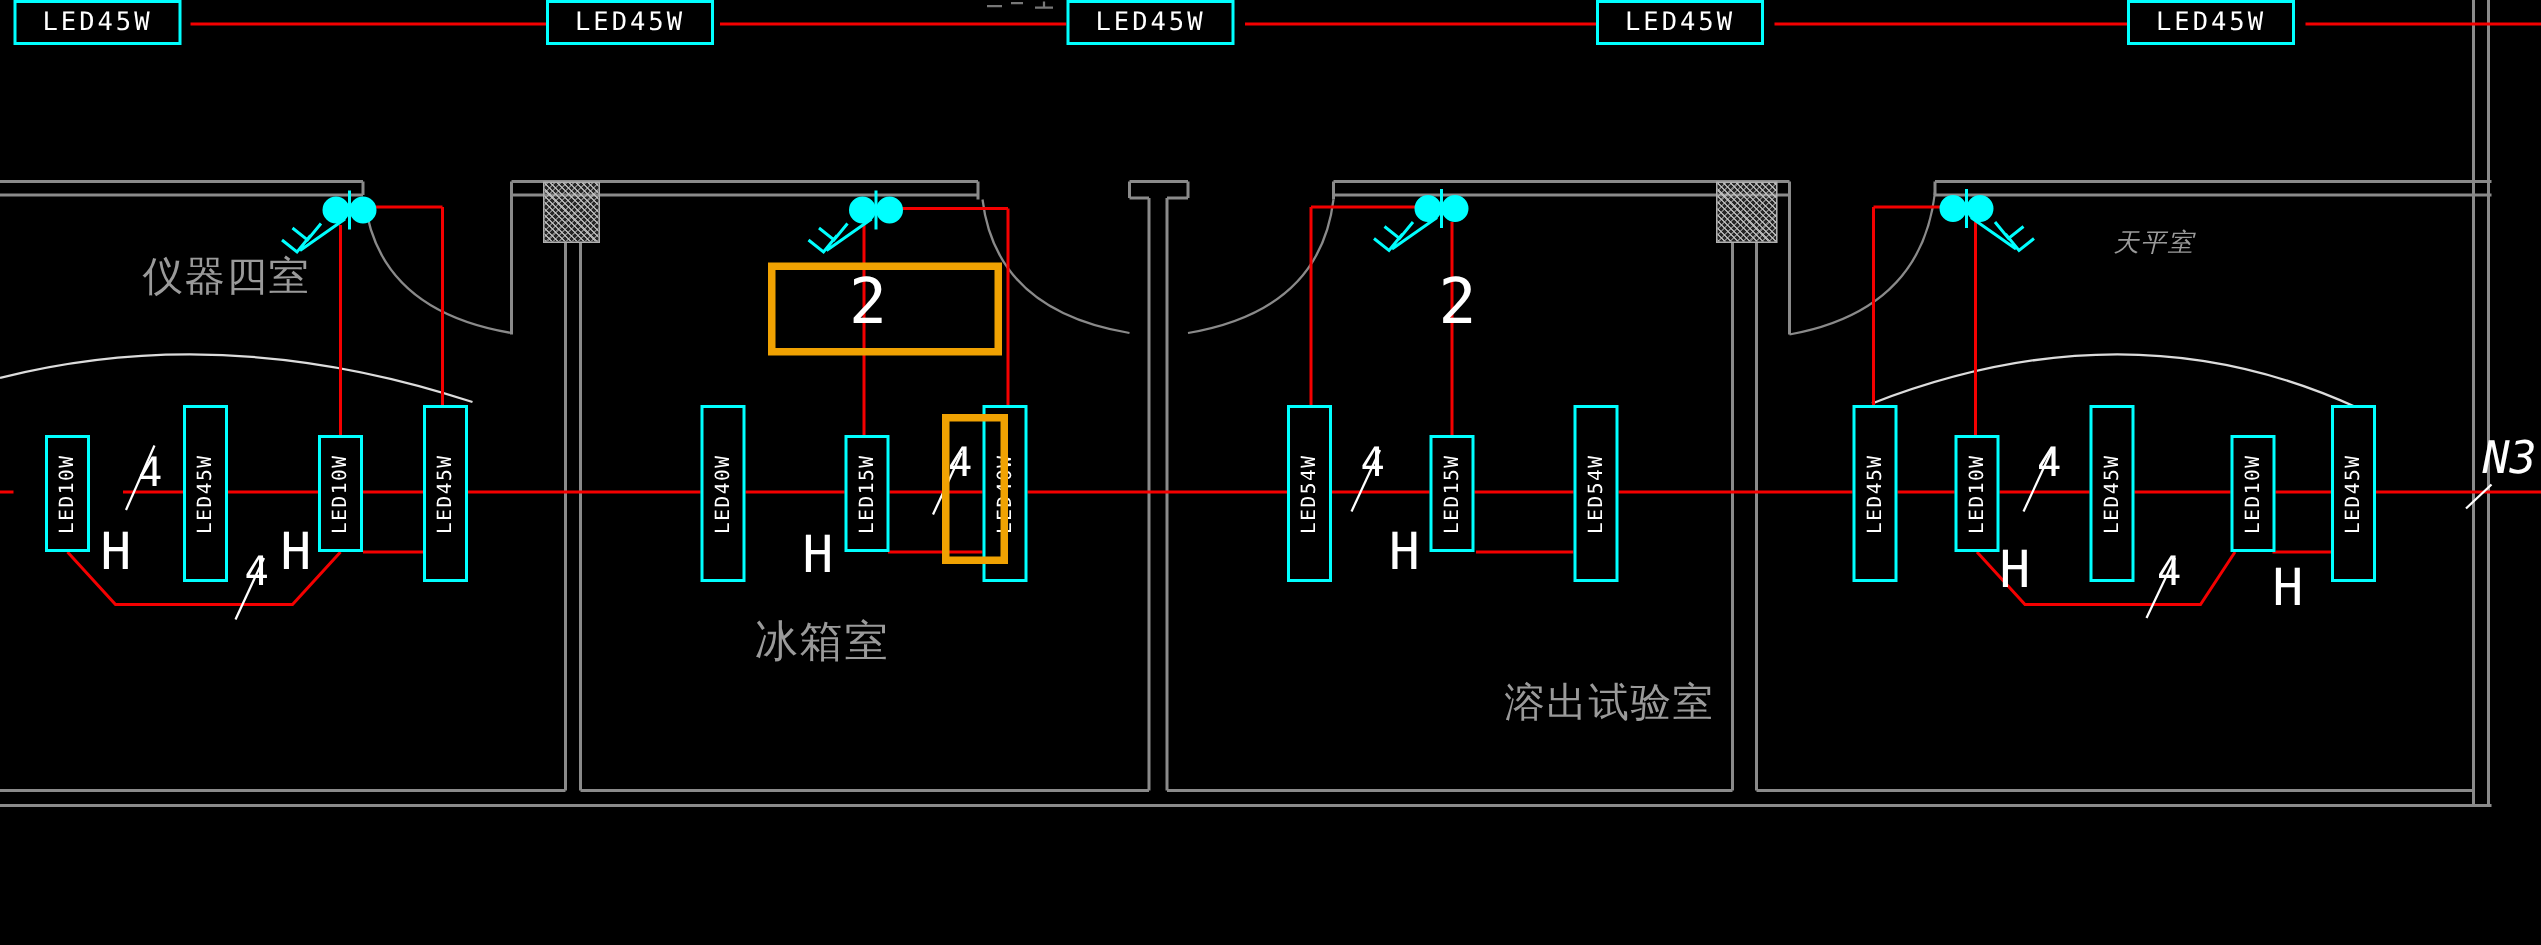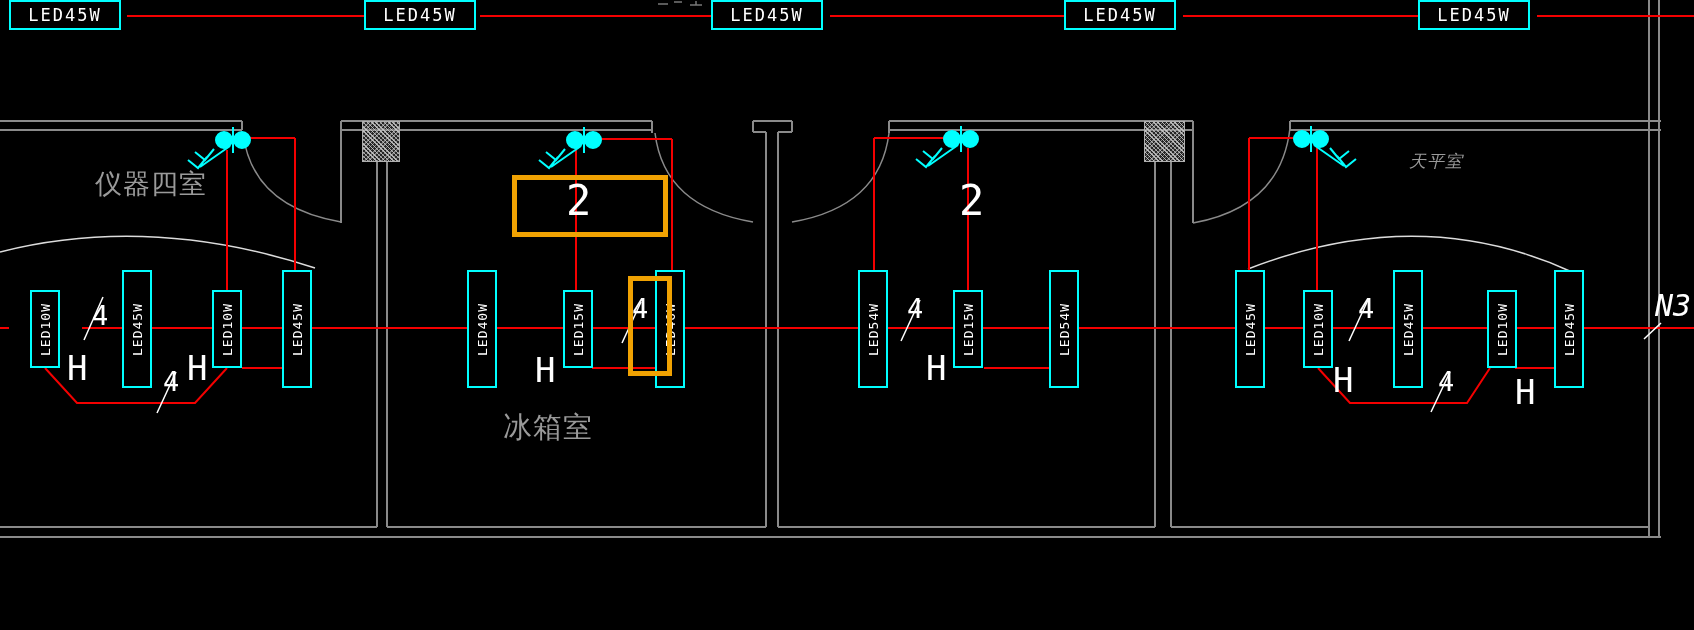--- a/index.html
+++ b/index.html
@@ -171,20 +171,21 @@
     </div>
   <div class="lamp small" style="left:1487px;top:290px;">
       <span>LED10W</span>
     </div>
   <div class="lamp tall" style="left:1554px;top:270px;">
       <span>LED45W</span>
     </div>
 
   <div class="roomlabel" style="left:71px;top:166px;font-size:27px;letter-spacing:1px;margin-left:24px;">仪器四室</div>
   <div class="roomlabel" style="left:503px;top:408px;font-size:29px;letter-spacing:1px;">冰箱室</div>
+  <div class="roomlabel" style="left:1003px;top:450px;font-size:27px;letter-spacing:1px;">溶出试验室</div>
   <div class="roomlabel" style="left:1409px;top:150px;font-size:17px;letter-spacing:1px;font-style:italic;">天平室</div>
 
   <div class="num" style="left:92px;top:300px;font-size:27px;">4</div>
   <div class="num" style="left:163px;top:366px;font-size:27px;">4</div>
   <div class="num" style="left:566px;top:176px;font-size:42px;">2</div>
   <div class="num" style="left:632px;top:293px;font-size:27px;">4</div>
   <div class="num" style="left:959px;top:176px;font-size:42px;">2</div>
   <div class="num" style="left:907px;top:293px;font-size:27px;">4</div>
   <div class="num" style="left:1358px;top:293px;font-size:27px;">4</div>
   <div class="num" style="left:1438px;top:366px;font-size:27px;">4</div>

